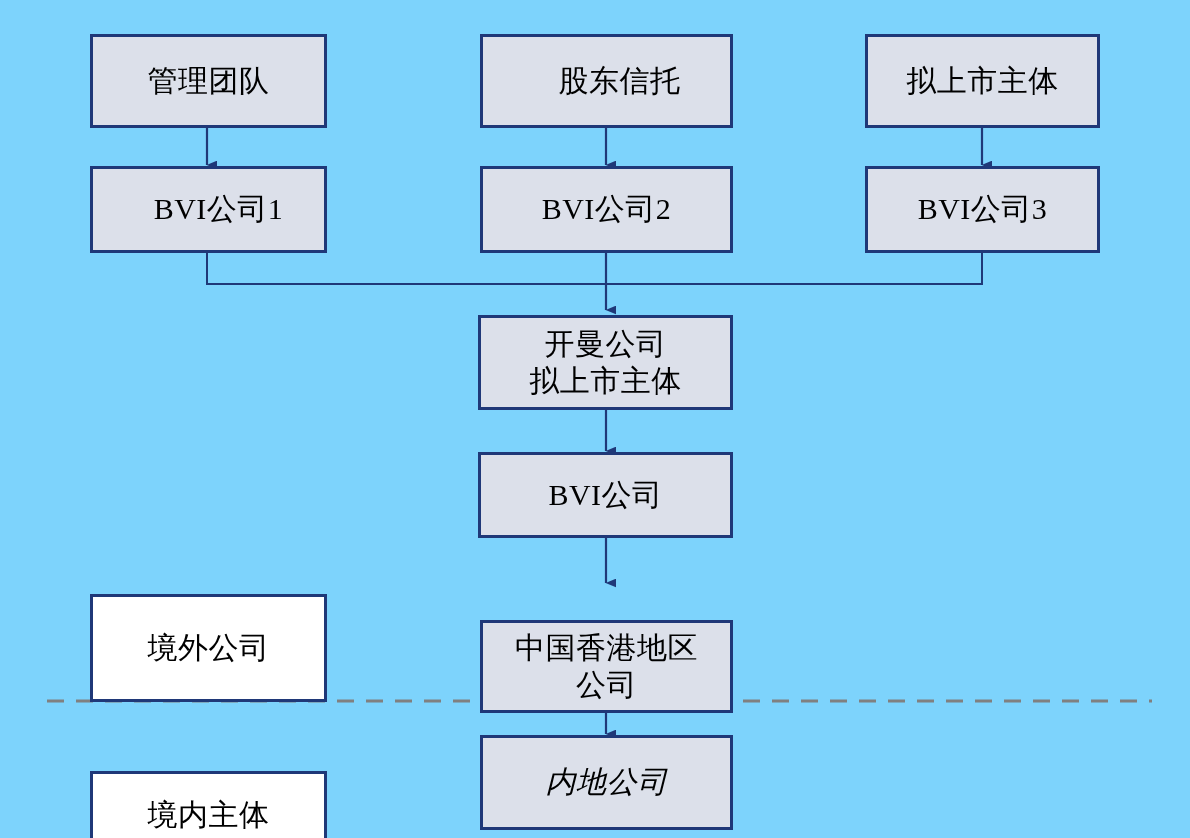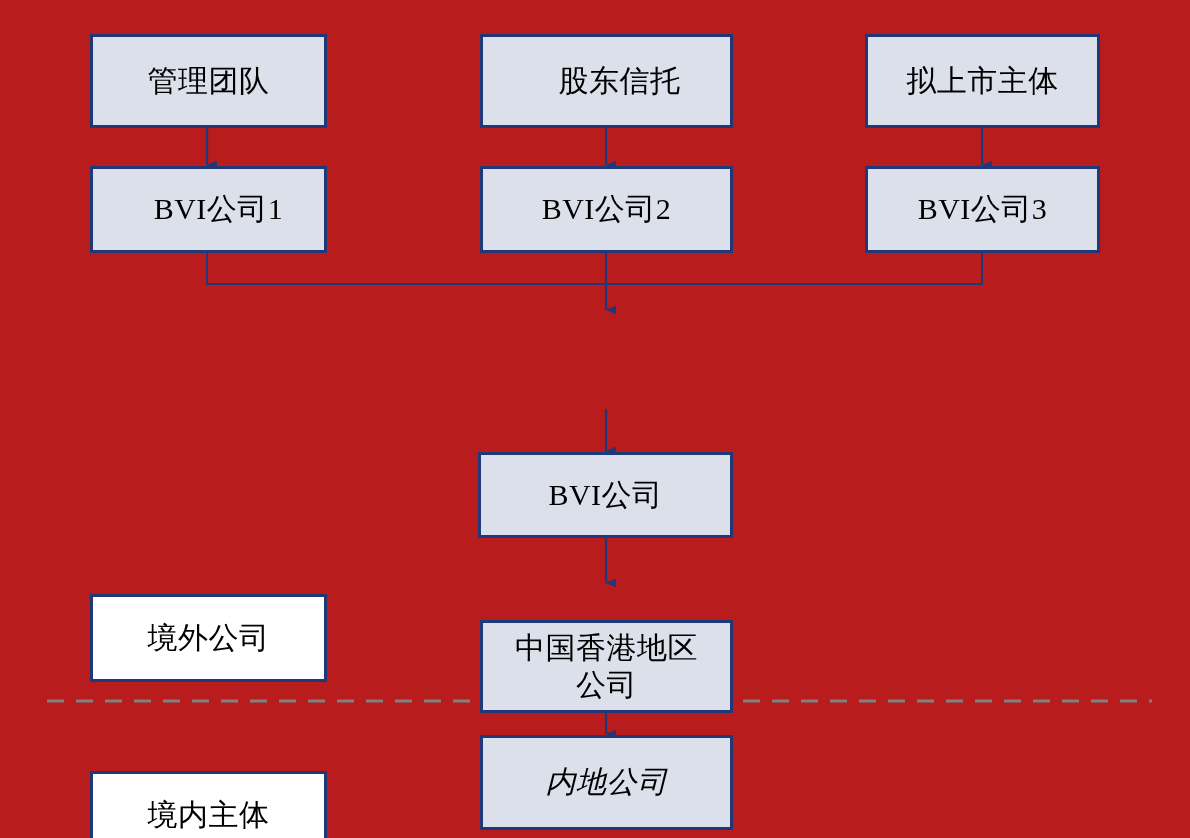--- a/index.html
+++ b/index.html
@@ -8,21 +8,21 @@
     padding: 0;
     background: #ffffff;
   }
   body {
     font-family: "Liberation Serif", "DejaVu Serif", serif;
   }
   #canvas {
     position: relative;
     width: 1190px;
     height: 838px;
-    background: #b91c1c;
+    background: #7dd3fc;
     overflow: hidden;
   }
   .node {
     position: absolute;
     box-sizing: border-box;
     border: 3px solid #1f3878;
     background: #dce0ea;
     display: flex;
     align-items: center;
     justify-content: center;
@@ -82,25 +82,27 @@
   <div class="node" style="left:480px; top:34px;  width:253px; height:94px;padding-left:26px;">股东信托</div>
 
   <div class="node" style="left:865px; top:34px;  width:235px; height:94px;">拟上市主体</div>
 
   <div class="node" style="left:90px;  top:166px; width:237px; height:87px;padding-left:20px;">BVI公司1</div>
 
   <div class="node" style="left:480px; top:166px; width:253px; height:87px;">BVI公司2</div>
 
   <div class="node" style="left:865px; top:166px; width:235px; height:87px;">BVI公司3</div>
 
+  <div class="node" style="left:478px; top:315px; width:255px; height:95px;">开曼公司
+拟上市主体</div>
 
   <div class="node" style="left:478px; top:452px; width:255px; height:86px;">BVI公司</div>
 
   <div class="node" style="left:480px; top:620px; width:253px; height:93px;">中国香港地区
 公司</div>
 
   <div class="node" style="left:480px; top:735px; width:253px; height:95px;font-style:italic;">内地公司</div>
 
-  <div class="node legend" style="left:90px; top:594px; width:237px; height:88px;">境外公司</div>
+  <div class="node legend" style="left:90px; top:594px; width:237px; height:108px;">境外公司</div>
 
   <div class="node legend" style="left:90px; top:729px; width:237px; height:88px;margin-top:42px;">境内主体</div>
 
 </div>
 
 </body></html>

